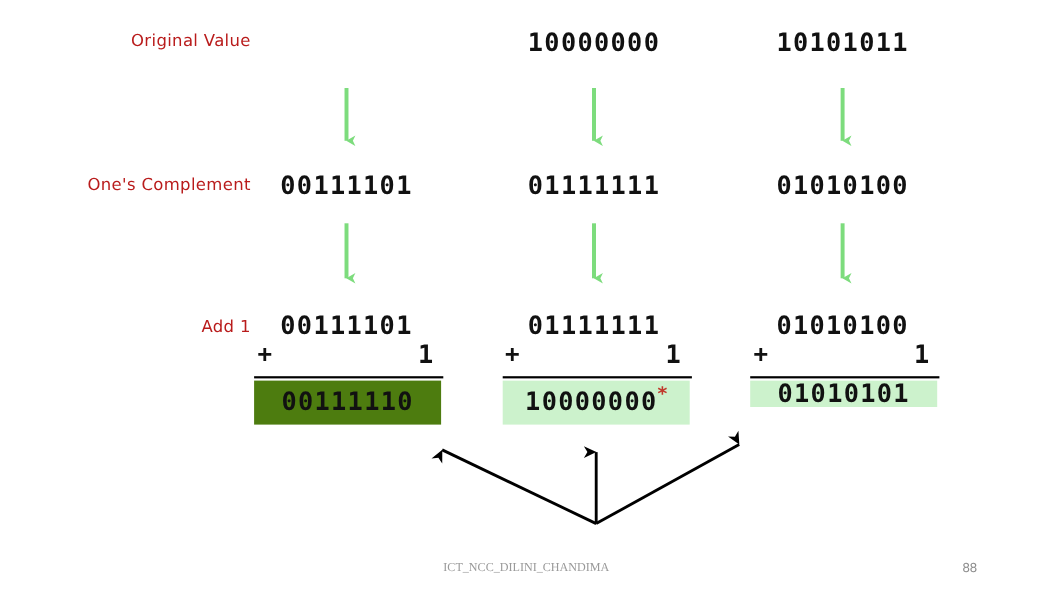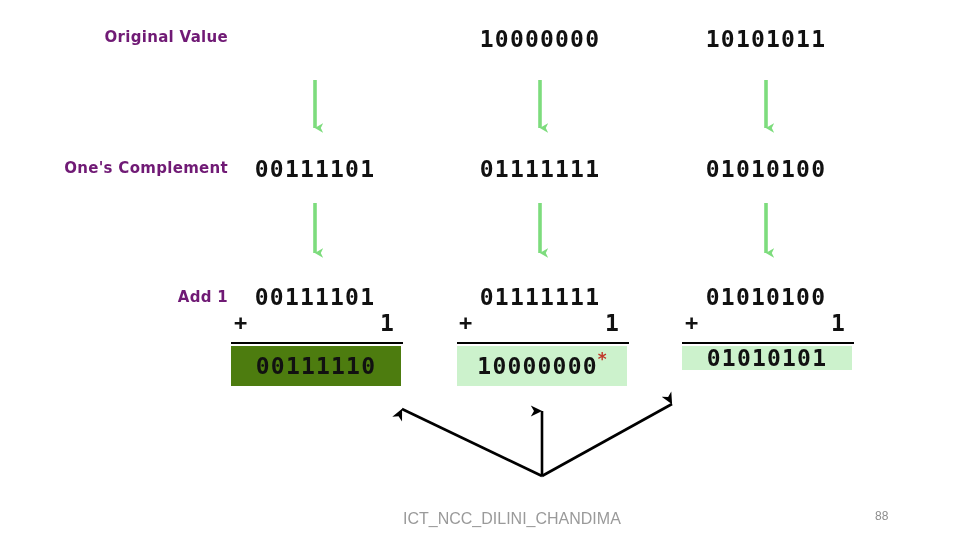--- a/index.html
+++ b/index.html
@@ -16,24 +16,24 @@
     font-family: "Liberation Sans", sans-serif;
   }
 
   
   .row-label {
     position: absolute;
     right: 0;
     width: 100%;
     text-align: right;
     font-family: "DejaVu Sans", sans-serif;
-    font-weight: bold;
+    font-weight: normal;
     font-size: 15px;
     letter-spacing: 0.3px;
-    color: #701a75;
+    color: #b91c1c;
     white-space: nowrap;
   }
   .label-col { position: absolute; left: 0; width: 228px; }
 
   
   .bin {
     position: absolute;
     width: 200px;
     text-align: center;
     font-family: "DejaVu Sans Mono", monospace;
@@ -100,22 +100,22 @@
     text-align: center;
     font-family: "DejaVu Sans", sans-serif;
     font-size: 19px;
     color: #111111;
     white-space: nowrap;
   }
 
   
   .footer-text {
     position: absolute;
-    font-family: Liberation Sans, sans-serif;
-    font-size: 16px;
+    font-family: Liberation Serif, serif;
+    font-size: 11px;
     color: #9a9a9a;
     white-space: nowrap;
   }
   .page-num {
     position: absolute;
     font-family: "Liberation Sans", sans-serif;
     font-size: 12px;
     color: #8d8d8d;
   }
 

